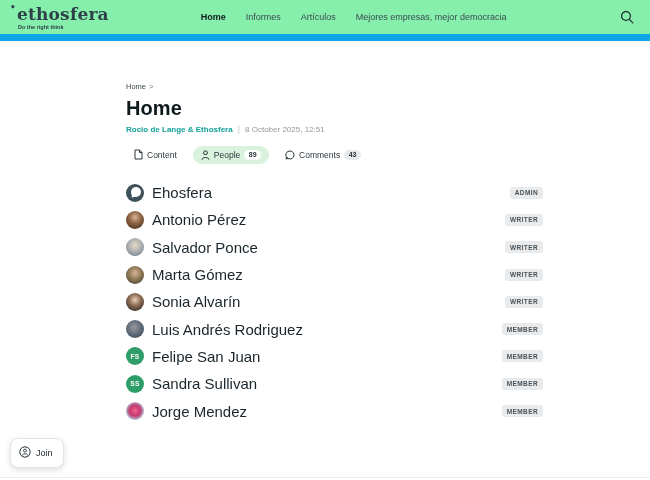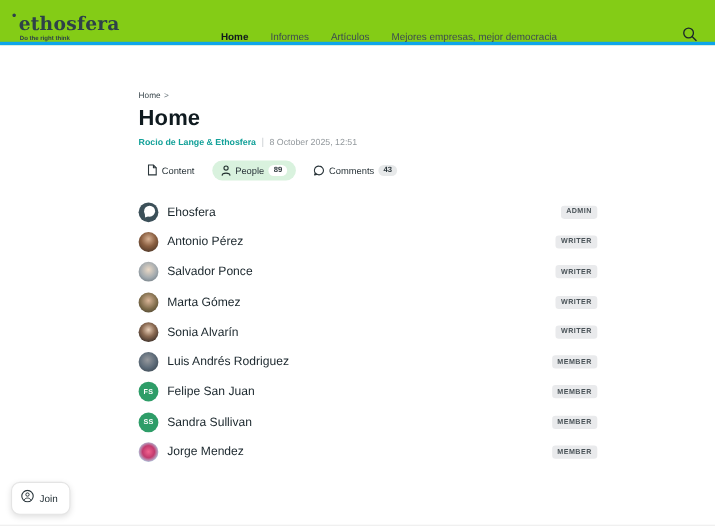--- a/index.html
+++ b/index.html
@@ -6,23 +6,23 @@
   html,body { width:650px; height:480px; }
   body {
     font-family:"Liberation Sans", sans-serif;
     background:#ffffff; color:#1a262c;
     position:relative; overflow:hidden;
   }
 
   
   .header {
     position:absolute; top:0; left:0; width:650px; height:41px;
-    background:#84cc16; border-bottom:3px solid #0ea5e9;
+    background:#86efac; border-bottom:7px solid #0ea5e9;
     box-shadow:0 1px 2px rgba(0,0,0,.04);
-    display:flex; align-items:flex-end; z-index:5;
+    display:flex; align-items:center; z-index:5;
   }
   .logo-block { margin-left:10px; line-height:1; cursor:pointer; }
   .logo-line { font-family:"DejaVu Serif", serif; font-weight:bold; font-size:17px; color:#2e4149; letter-spacing:.2px; white-space:nowrap; }
   .logo-dot { display:inline-block; font-size:9px; vertical-align:10px; margin-right:1px; }
   .tagline { font-size:5.5px; font-weight:bold; color:#2e4149; margin-top:2px; margin-left:8px; }
 
   .nav { display:flex; gap:20px; margin-left:92px; align-items:center; }
   .nav-item { font-size:9px; color:#3c4b52; font-weight:500; cursor:pointer; white-space:nowrap; }
   .nav-item.active { color:#10191e; font-weight:bold; }
 
@@ -70,21 +70,21 @@
     border-left:3px solid transparent; border-right:3px solid transparent;
     border-top:4px solid #fff; transform:rotate(32deg);
   }
   .avatar[data-avatar="photo-antonio"]  { background:radial-gradient(circle at 50% 35%, #d8b294 0%, #8a5f41 45%, #39291f 100%); }
   .avatar[data-avatar="photo-salvador"] { background:radial-gradient(circle at 50% 40%, #ead9c6 0%, #a0a8ad 55%, #5d6a72 100%); }
   .avatar[data-avatar="photo-marta-g"]  { background:radial-gradient(circle at 50% 40%, #d9b598 0%, #7d6b4a 55%, #3f3a28 100%); }
   .avatar[data-avatar="photo-sonia"]    { background:radial-gradient(circle at 50% 38%, #e9cfb8 0%, #8a6a52 42%, #2c2320 90%); }
   .avatar[data-avatar="photo-luis"]     { background:radial-gradient(circle at 45% 40%, #97999d 0%, #5d6b78 50%, #2f3a44 100%); }
   .avatar[data-avatar="photo-jorge"]    { background:radial-gradient(circle at 50% 48%, #f2628f 0%, #c23a6e 42%, #aee0f2 78%); }
 
-  .name { font-size:11px; color:#1a262c; font-weight:500; }
+  .name { font-size:15px; color:#1a262c; font-weight:500; }
   .badge {
     margin-left:auto; font-size:6.5px; font-weight:bold; letter-spacing:.4px;
     color:#4a5358; background:#e9eaec; padding:2.5px 5px; border-radius:3px;
   }
 
   
   .join-btn {
     position:absolute; left:10px; bottom:12px;
     background:#fff; border:1px solid #e4e4e4; border-radius:8px;
     box-shadow:0 2px 6px rgba(0,0,0,.13);

